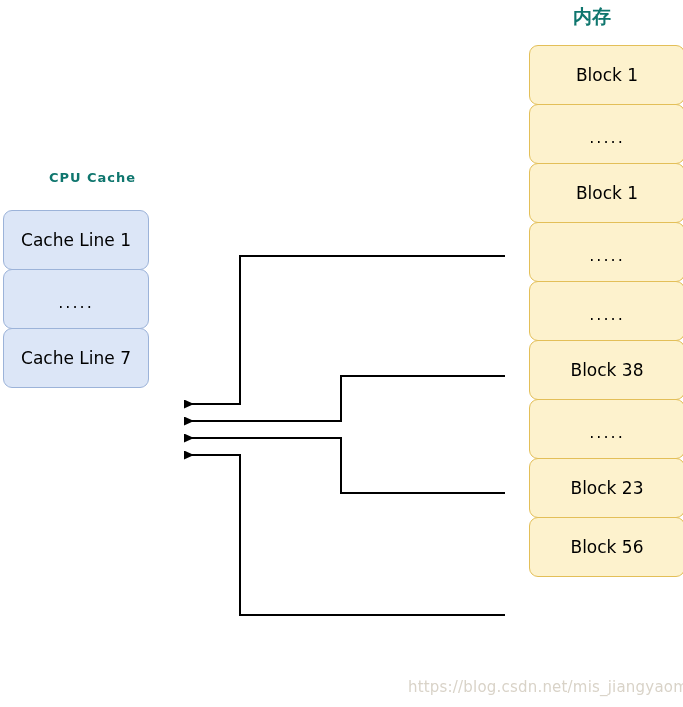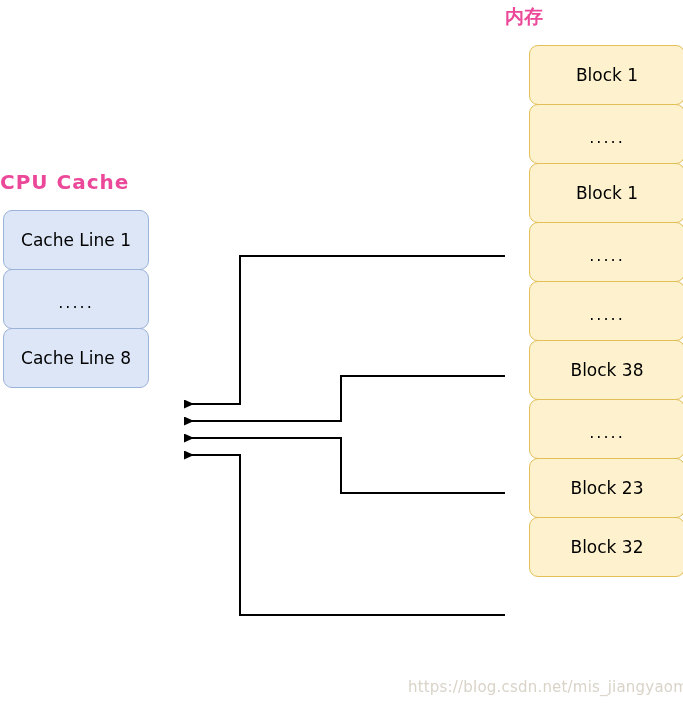--- a/index.html
+++ b/index.html
@@ -19,29 +19,29 @@
     left: 0; top: 0;
     width: 683px;
     height: 707px;
   }
 
   
   .title {
     position: absolute;
     font-family: "DejaVu Sans", sans-serif;
     font-weight: bold;
-    color: #ec4899;
-    text-align: left;
+    color: #0f766e;
+    text-align: center;
     white-space: nowrap;
   }
   #cache-title {
     left: 0px;
     top: 170px;
     width: 185px;
-    font-size: 20px;
+    font-size: 13px;
     letter-spacing: 1px;
   }
   #memory-title {
     left: 505px;
     top: 4px;
     width: 174px;
     font-size: 19px;
   }
 
   
@@ -129,21 +129,21 @@
   <div class="title" id="memory-title">内存</div>
 
   <div class="stack" id="cache-stack">
       <div class="cell">
         <span class="cell-label">Cache Line 1</span>
       </div>
       <div class="cell dots">
         <span class="cell-label">.....</span>
       </div>
       <div class="cell">
-        <span class="cell-label">Cache Line 8</span>
+        <span class="cell-label">Cache Line 7</span>
       </div>
     </div>
 
   <div class="stack" id="memory-stack">
       <div class="cell">
         <span class="cell-label">Block 1</span>
       </div>
       <div class="cell dots">
         <span class="cell-label">.....</span>
       </div>
@@ -159,21 +159,21 @@
       <div class="cell">
         <span class="cell-label">Block 38</span>
       </div>
       <div class="cell dots">
         <span class="cell-label">.....</span>
       </div>
       <div class="cell">
         <span class="cell-label">Block 23</span>
       </div>
       <div class="cell">
-        <span class="cell-label">Block 32</span>
+        <span class="cell-label">Block 56</span>
       </div>
     </div>
 
   <svg id="connectors" viewBox="0 0 683 707" width="683" height="707" xmlns="http://www.w3.org/2000/svg">
     <defs>
       <marker id="arrowLeft" markerWidth="11" markerHeight="9" refX="10" refY="4.5" orient="auto" markerUnits="userSpaceOnUse">
         <path d="M10,0 L10,9 L0,4.5 Z" fill="#000000"></path>
       </marker>
     </defs>
 

